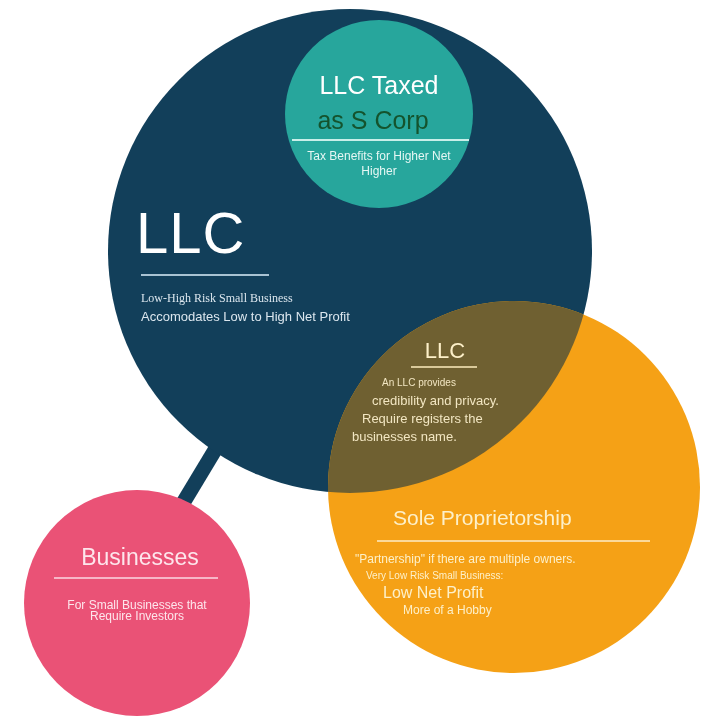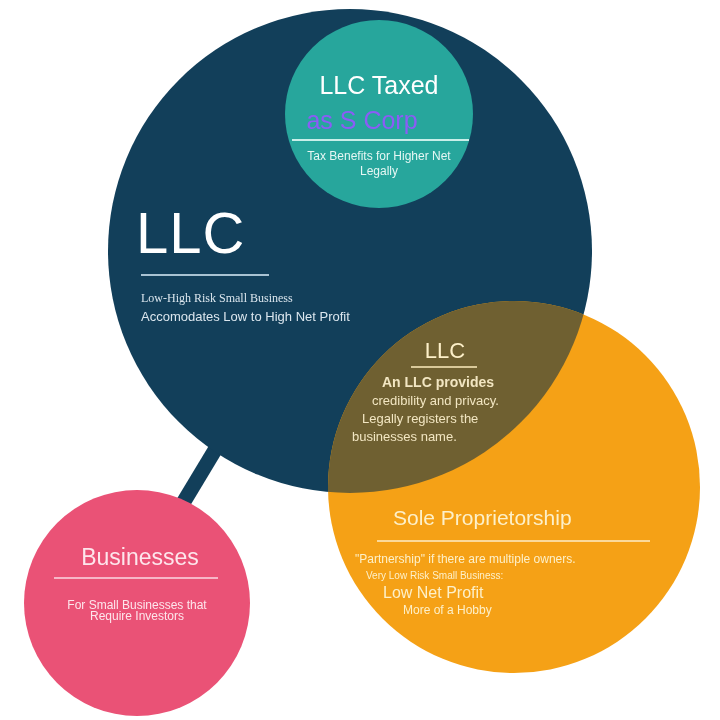--- a/index.html
+++ b/index.html
@@ -31,39 +31,39 @@
 
   <circle cx="514" cy="487" r="186" fill="#f5a116"></circle>
 
   <circle cx="514" cy="487" r="186" fill="#6f6031" clip-path="url(#llcClip)"></circle>
 
   <circle cx="137" cy="603" r="113" fill="#ea5276"></circle>
 </svg>
 
 <div>
   <div class="lbl" style="left:289px; width:180px; top:70px; font-size:25px; color:#fff; line-height:30px;">LLC Taxed</div>
-  <div class="lbl" style="left:272px; width:180px; top:105px; font-size:25px; color:#8b5cf6; line-height:30px;">as S Corp</div>
+  <div class="lbl" style="left:283px; width:180px; top:105px; font-size:25px; color:#14532d; line-height:30px;">as S Corp</div>
   <div class="rule" style="left:292px; top:139px; width:130px; background:#c9efe9; width:177px;"></div>
   <div class="lbl" style="left:289px; width:180px; top:149px; font-size:12px; color:#e6f7f4; line-height:15px;">Tax Benefits for Higher Net</div>
-  <div class="lbl" style="left:289px; width:180px; top:164px; font-size:12px; color:#e6f7f4; line-height:15px;">Legally</div>
+  <div class="lbl" style="left:289px; width:180px; top:164px; font-size:12px; color:#e6f7f4; line-height:15px;">Higher</div>
 </div>
 
 <div>
   <div class="t" style="left:136px; top:200px; font-size:58px; color:#fff; line-height:66px; letter-spacing:1px;">LLC</div>
   <div class="rule" style="left:141px; top:274px; width:128px; background:#a9c3d3;"></div>
   <div class="t" style="left:141px; top:290px; font-size:12px; color:#dbe6ee; line-height:17px;font-family:Liberation Serif, serif;">Low-High Risk Small Business</div>
   <div class="t" style="left:141px; top:308px; font-size:13px; color:#dbe6ee; line-height:17px;text-align:right;">Accomodates Low to High Net Profit</div>
 </div>
 
 <div>
   <div class="lbl" style="left:380px; width:130px; top:338px; font-size:22px; color:#fdf0c9; line-height:26px;">LLC</div>
   <div class="rule" style="left:411px; top:366px; width:66px; background:#d9c99a;"></div>
-  <div class="t" style="left:382px; top:374px; font-size:14px; color:#f2e6c2; line-height:17px;font-weight:bold;">An LLC provides</div>
+  <div class="t" style="left:382px; top:374px; font-size:10px; color:#f2e6c2; line-height:17px;">An LLC provides</div>
   <div class="t" style="left:372px; top:392px; font-size:13px; color:#f2e6c2; line-height:17px;">credibility and privacy.</div>
-  <div class="t" style="left:362px; top:410px; font-size:13px; color:#f2e6c2; line-height:17px;">Legally registers the</div>
+  <div class="t" style="left:362px; top:410px; font-size:13px; color:#f2e6c2; line-height:17px;">Require registers the</div>
   <div class="t" style="left:352px; top:428px; font-size:13px; color:#f2e6c2; line-height:17px;">businesses name.</div>
 </div>
 
 <div>
   <div class="t" style="left:393px; top:505px; font-size:21px; color:#fdf0c9; line-height:26px;">Sole Proprietorship</div>
   <div class="rule" style="left:377px; top:540px; width:273px; background:#fbd99a;"></div>
   <div class="t" style="left:355px; top:551px; font-size:12px; color:#fdf0c9; line-height:16px;">"Partnership" if there are multiple owners.</div>
   <div class="t" style="left:366px; top:568px; font-size:10px; color:#fdf0c9; line-height:16px;">Very Low Risk Small Business:</div>
   <div class="t" style="left:383px; top:585px; font-size:16px; color:#fdf0c9; line-height:16px;">Low Net Profit</div>
   <div class="t" style="left:403px; top:602px; font-size:12px; color:#fdf0c9; line-height:16px;">More of a Hobby</div>

